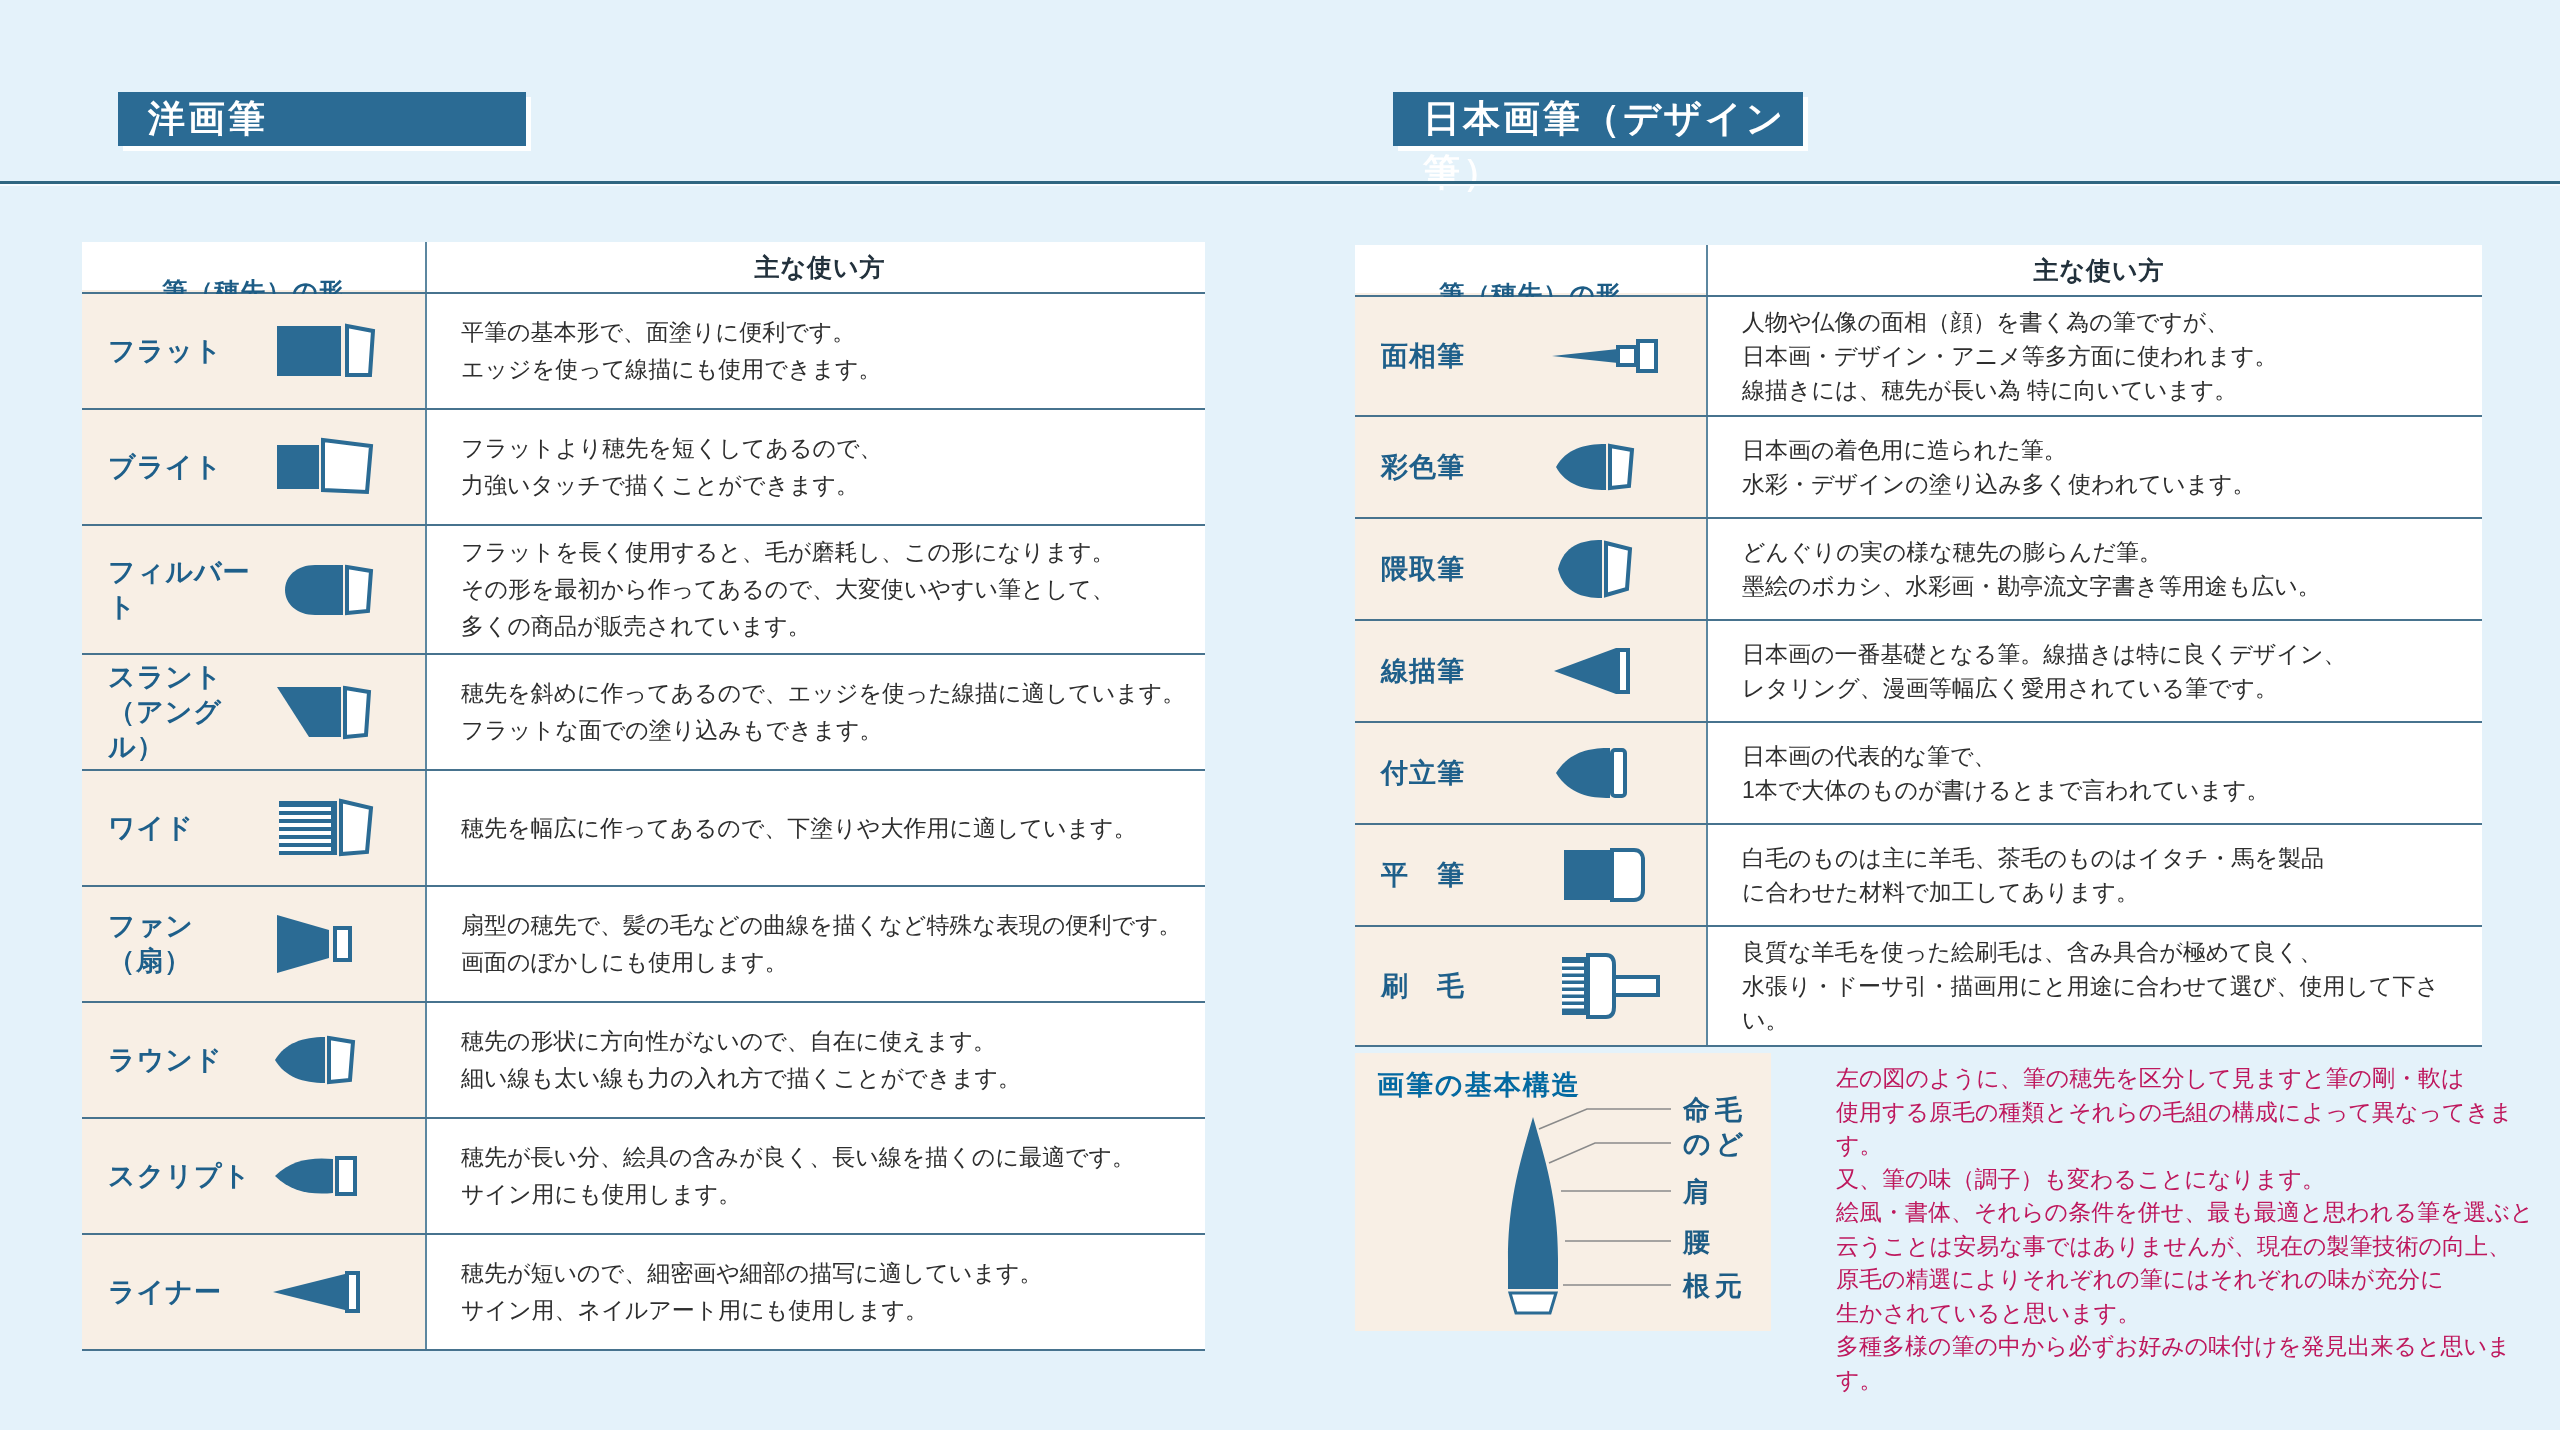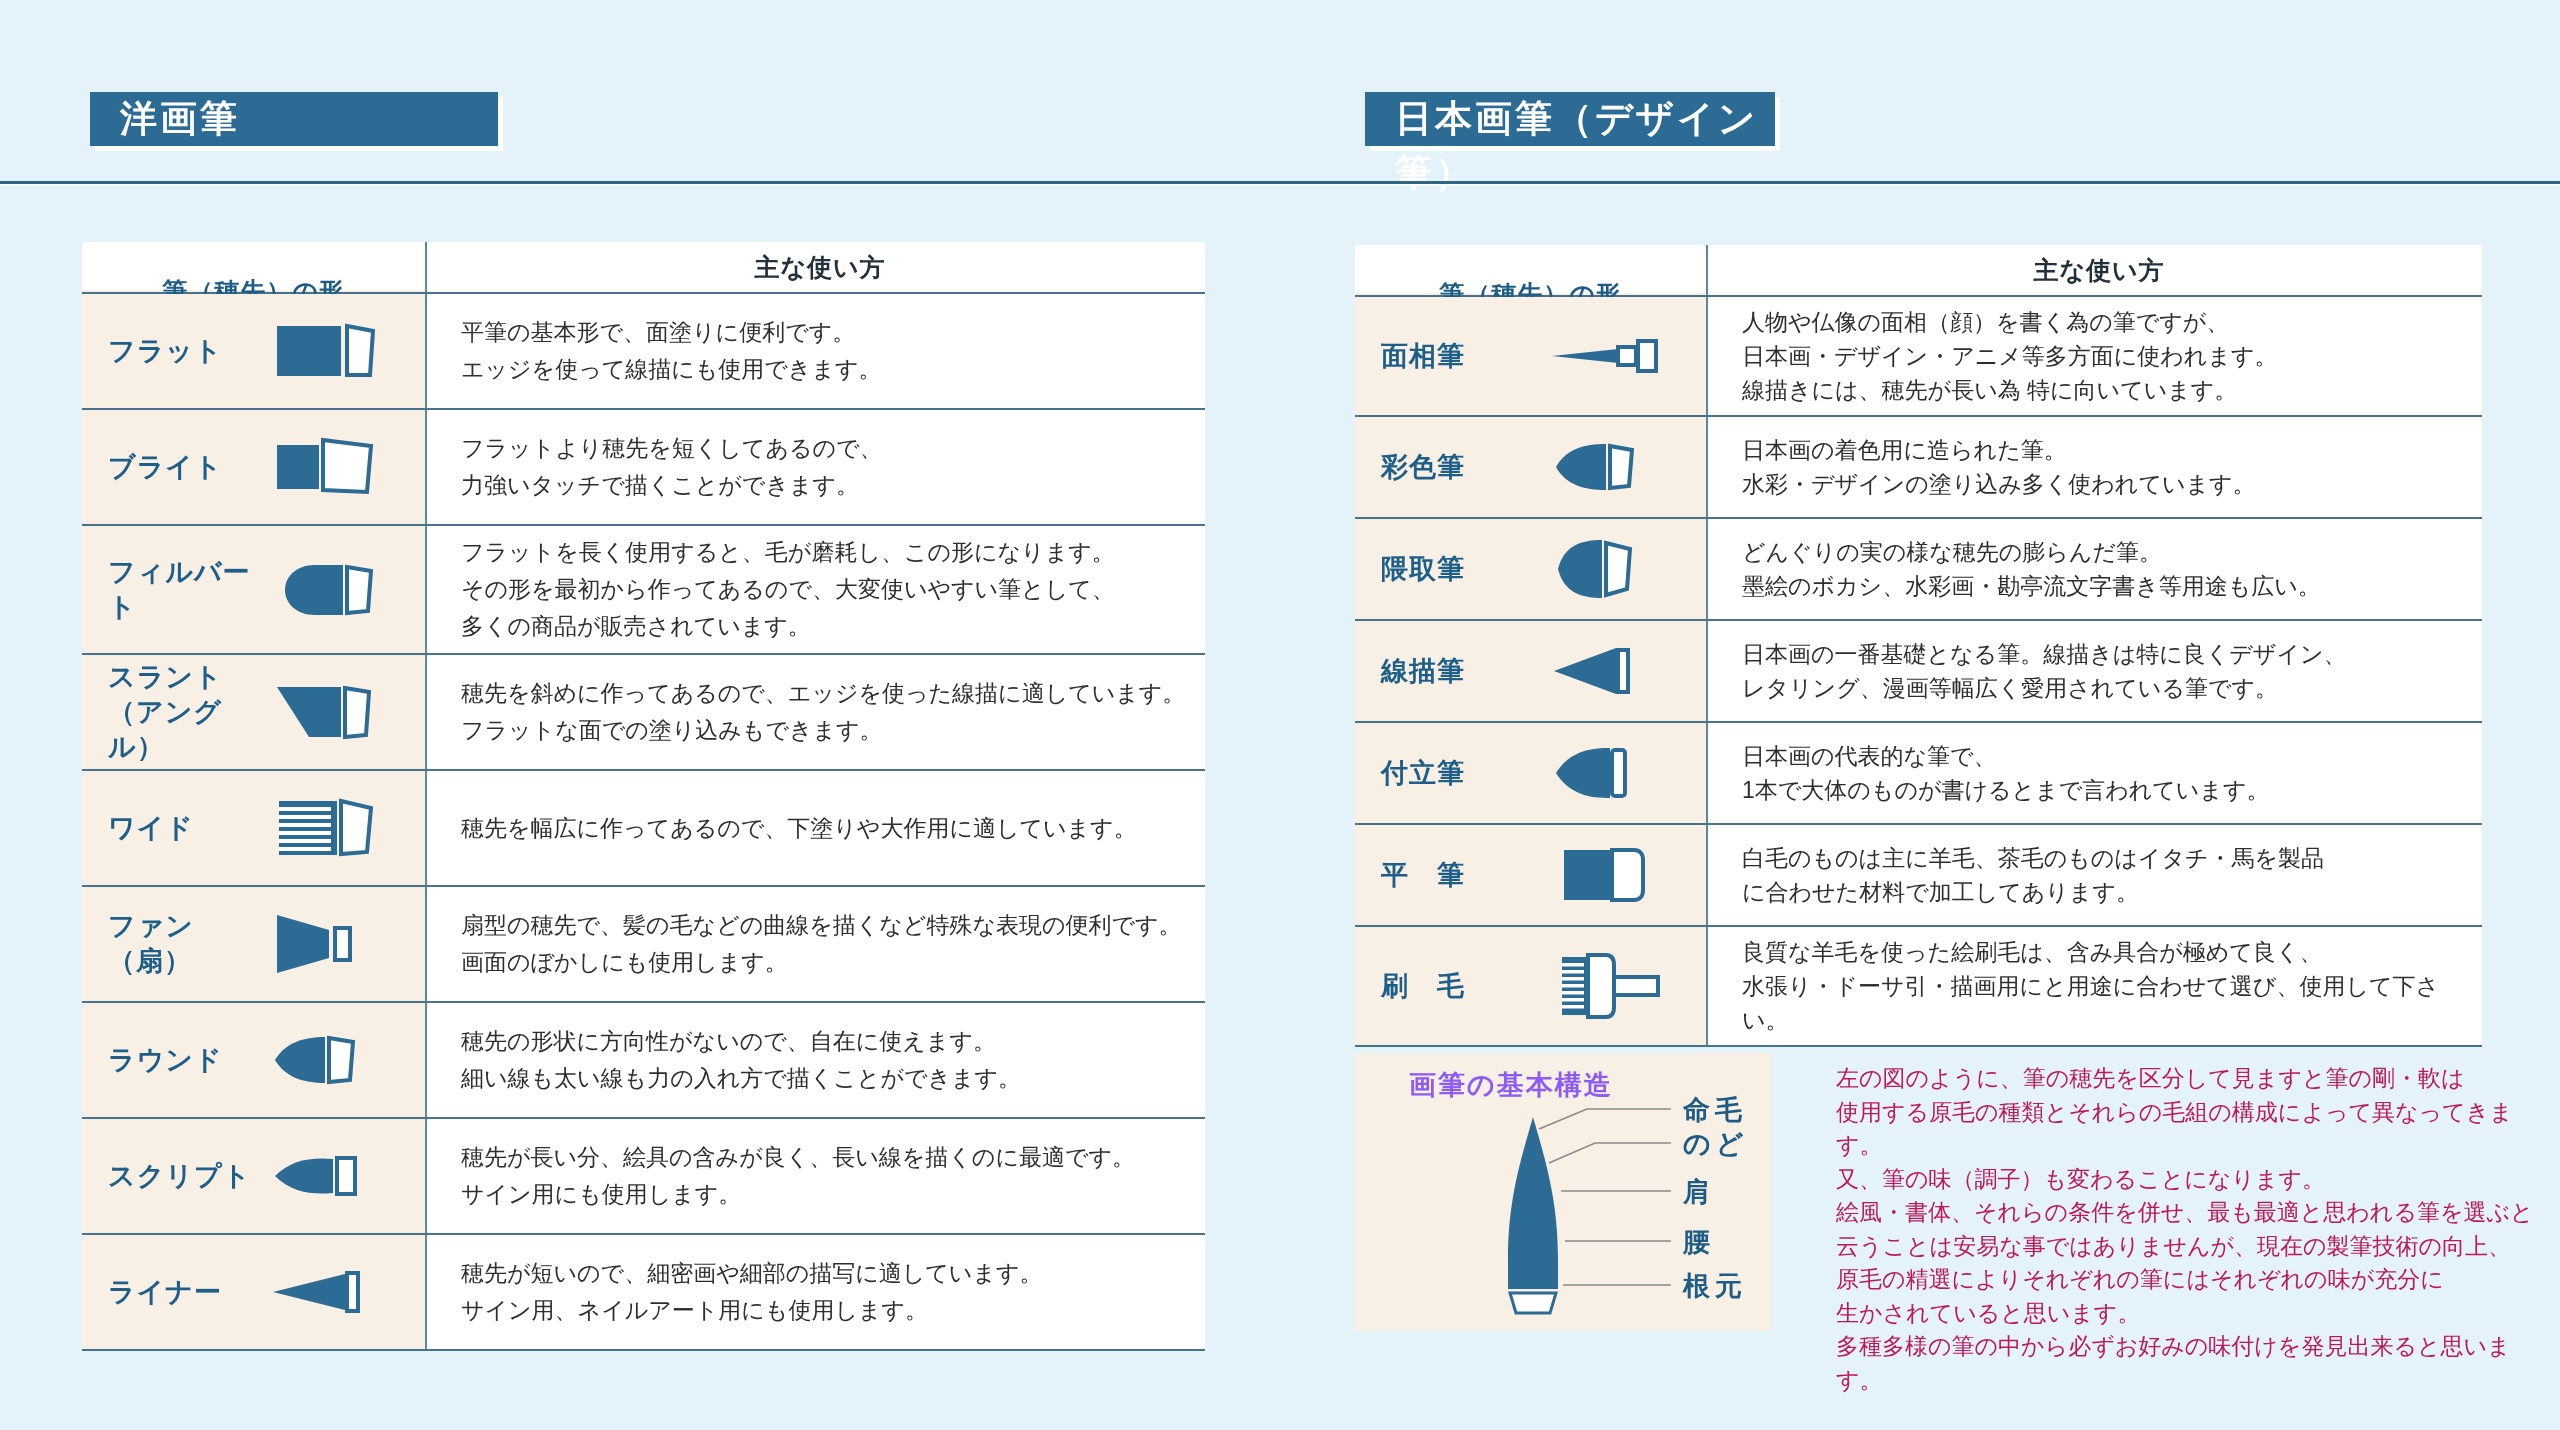--- a/index.html
+++ b/index.html
@@ -6,20 +6,21 @@
   body{
     width:2560px;height:1430px;position:relative;overflow:hidden;
     background:#e4f2fa;
     font-family:"Liberation Sans", sans-serif;
   }
   .titlebar{
     position:absolute;top:92px;height:54px;background:#2b6b94;color:#ffffff;
     font-weight:bold;font-size:37px;line-height:54px;padding-left:30px;
     letter-spacing:3px;box-sizing:border-box;
     box-shadow:5px 5px 0 rgba(255,255,255,0.95);
+    margin-left:28px;
   }
   #tb-west{left:90px;width:408px;}
   #tb-jp{left:1365px;width:410px;}
   .top-rule{
     position:absolute;left:0;top:181px;width:2560px;height:3px;
     background:#2f6681;box-shadow:0 2px 0 #f7fcff;
   }
   .btable{position:absolute;background:#ffffff;border-bottom:2px solid #47738e;}
   #western-table{left:82px;top:242px;width:1123px;}
   #japanese-table{left:1355px;top:245px;width:1127px;}
@@ -44,21 +45,21 @@
   .brush-icon{margin-left:auto;margin-right:26px;display:flex;align-items:center;}
   .cell-desc{
     flex:1;display:flex;flex-direction:column;justify-content:center;
     padding:8px 18px 8px 34px;border-left:2px solid #5c87a0;box-sizing:border-box;
     color:#2e2e2e;font-size:23px;white-space:pre-line;
   }
   .western-rows .cell-desc{line-height:37px;}
   .japanese-rows .cell-desc{line-height:34px;}
   .structure-box{position:absolute;left:1355px;top:1053px;width:416px;height:278px;background:#f8efe5;}
   .box-title{position:absolute;top:14px;left:22px;font-size:27px;font-weight:bold;
-      color:#8b5cf6;letter-spacing:2px;margin-left:32px;}
+      color:#0369a1;letter-spacing:2px;}
   .structure-box svg{position:absolute;left:0;top:36px;}
   .dlabel{font-size:27px;font-weight:bold;fill:#1d5c85;letter-spacing:5px;
       font-family:"Liberation Sans", sans-serif;}
   .dline{stroke:#8a8a8a;stroke-width:1.5;fill:none;}
   .dbrush{fill:#2b6b94;}
   .dferr{fill:#ffffff;stroke:#2b6b94;stroke-width:3;}
   .paragraph{
     position:absolute;left:1836px;top:1062px;width:706px;
     font-size:23px;line-height:33.5px;color:#be185d;white-space:pre-line;
   }

